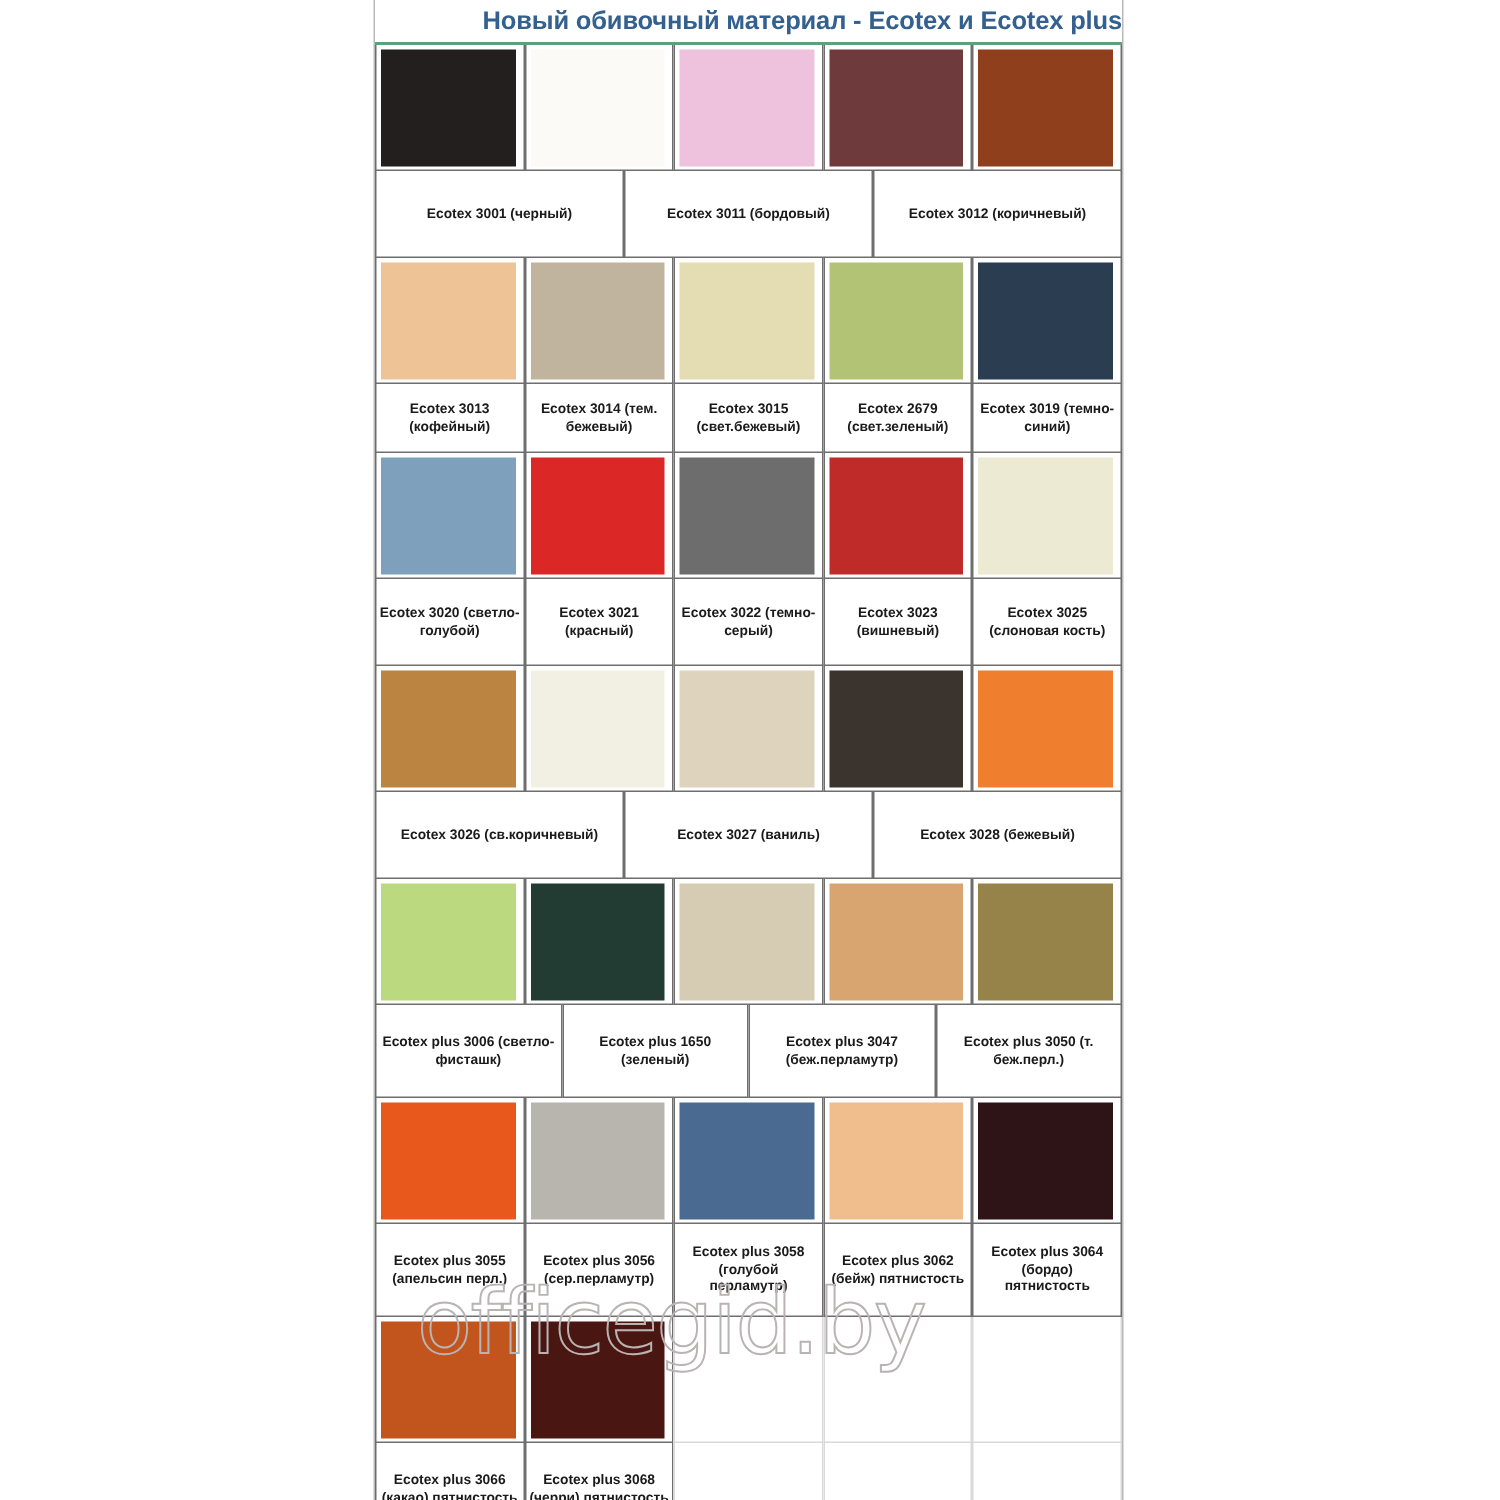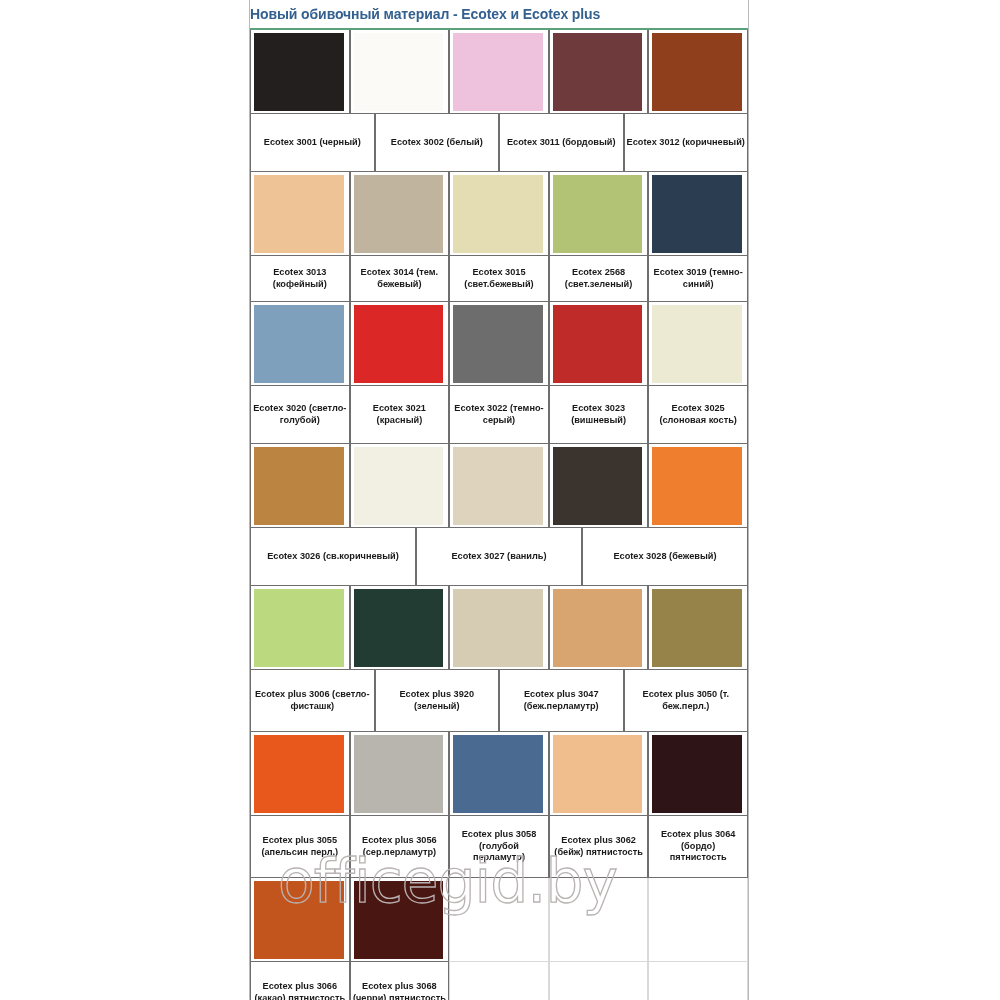--- a/index.html
+++ b/index.html
@@ -32,22 +32,22 @@
     background: #ffffff;
     border-left: 1px solid #b9b9b9;
     border-right: 1px solid #b9b9b9;
     box-sizing: border-box;
   }
 
   
   .title-bar {
     height: 28px;
     line-height: 28px;
-    text-align: left;
-    font-size: 14px;
+    text-align: right;
+    font-size: 17px;
     font-weight: bold;
     color: #33608f;
     letter-spacing: -0.1px;
     border-bottom: 2px solid #5aa17c;
     background: #ffffff;
     white-space: nowrap;
     overflow: hidden;
   }
 
   
@@ -160,23 +160,20 @@
           </div>
           <div class="cell swatch-cell">
             <span class="swatch" title="Ecotex 3012 (коричневый)" style="background: rgb(143, 63, 28);"></span>
           </div>
         </div>
         <div class="label-row">
           <div class="cell label-cell tall">
             <span>Ecotex 3001 (черный)</span>
           </div>
           <div class="cell label-cell tall">
-            <span>Ecotex 3002 (белый)</span>
-          </div>
-          <div class="cell label-cell tall">
             <span>Ecotex 3011 (бордовый)</span>
           </div>
           <div class="cell label-cell tall">
             <span>Ecotex 3012 (коричневый)</span>
           </div>
         </div>
         <div class="swatch-row">
           <div class="cell swatch-cell">
             <span class="swatch" title="Ecotex 3013 (кофейный)" style="background: rgb(238, 195, 149);"></span>
           </div>
@@ -197,21 +194,21 @@
           <div class="cell label-cell">
             <span>Ecotex 3013 (кофейный)</span>
           </div>
           <div class="cell label-cell">
             <span>Ecotex 3014 (тем. бежевый)</span>
           </div>
           <div class="cell label-cell">
             <span>Ecotex 3015 (свет.бежевый)</span>
           </div>
           <div class="cell label-cell">
-            <span>Ecotex 2568 (свет.зеленый)</span>
+            <span>Ecotex 2679 (свет.зеленый)</span>
           </div>
           <div class="cell label-cell">
             <span>Ecotex 3019 (темно-синий)</span>
           </div>
         </div>
         <div class="swatch-row">
           <div class="cell swatch-cell">
             <span class="swatch" title="Ecotex 3020 (светло-голубой)" style="background: rgb(127, 160, 189);"></span>
           </div>
           <div class="cell swatch-cell">
@@ -287,21 +284,21 @@
           </div>
           <div class="cell swatch-cell">
             <span class="swatch" title="Ecotex plus 3051 (зол.перламутр)" style="background: rgb(150, 131, 73);"></span>
           </div>
         </div>
         <div class="label-row">
           <div class="cell label-cell tall2">
             <span>Ecotex plus 3006 (светло-фисташк)</span>
           </div>
           <div class="cell label-cell tall2">
-            <span>Ecotex plus 3920 (зеленый)</span>
+            <span>Ecotex plus 1650 (зеленый)</span>
           </div>
           <div class="cell label-cell tall2">
             <span>Ecotex plus 3047 (беж.перламутр)</span>
           </div>
           <div class="cell label-cell tall2">
             <span>Ecotex plus 3050 (т. беж.перл.)</span>
           </div>
         </div>
         <div class="swatch-row">
           <div class="cell swatch-cell">

